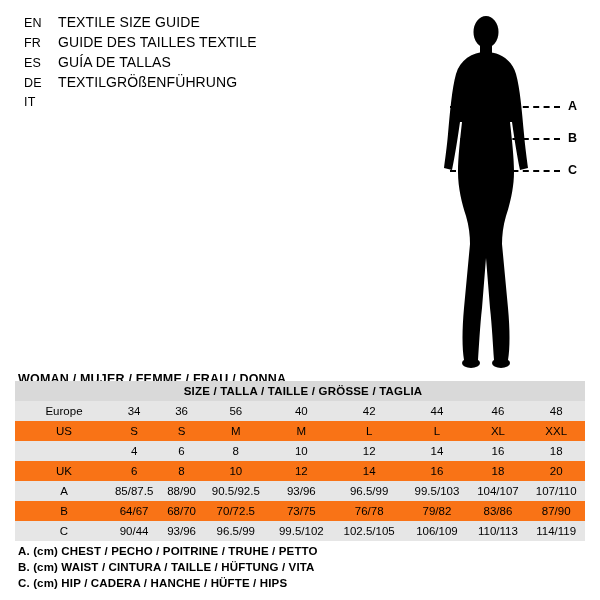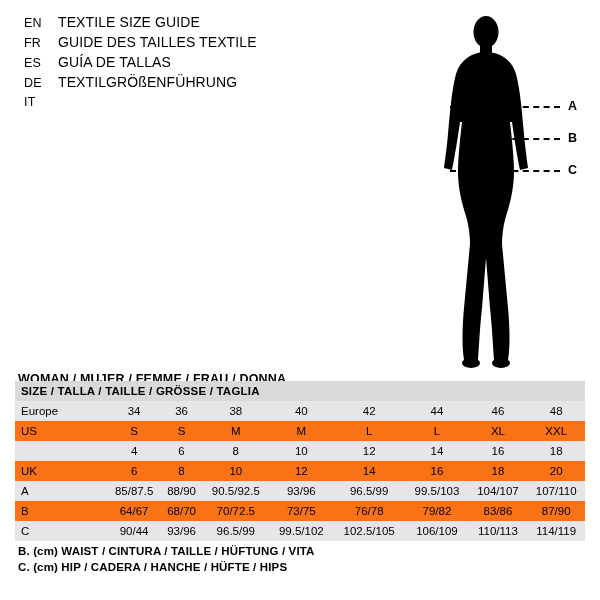--- a/index.html
+++ b/index.html
@@ -105,21 +105,21 @@
     font-weight: bold;
     font-size: 11.5px;
     letter-spacing: 0.2px;
     height: 17px;
   }
   .row-shade td { background: #e6e6e6; }
   .row-plain td { background: #f97316; }
   .col-label {
     width: 86px;
     padding-left: 6px !important;
-    text-align: left;
+    text-align: center;
   }
   .cell {
     text-align: center;
   }
 
   
   .legend {
     position: absolute;
     top: 543px;
     left: 18px;
@@ -218,21 +218,21 @@
     <table class="size-table">
       <tbody>
         <tr class="row-header">
           <td class="col-label" colspan="9">SIZE / TALLA / TAILLE / GRÖSSE / TAGLIA</td>
         </tr>
 
         <tr class="row-shade">
           <td class="col-label">Europe</td>
           <td class="cell">34</td>
           <td class="cell">36</td>
-          <td class="cell">38</td>
+          <td class="cell">56</td>
           <td class="cell">40</td>
           <td class="cell">42</td>
           <td class="cell">44</td>
           <td class="cell">46</td>
           <td class="cell">48</td>
         </tr>
 
         <tr class="row-plain">
           <td class="col-label">US</td>
           <td class="cell">S</td>
@@ -302,17 +302,18 @@
           <td class="cell">102.5/105</td>
           <td class="cell">106/109</td>
           <td class="cell">110/113</td>
           <td class="cell">114/119</td>
         </tr>
       </tbody>
     </table>
   </div>
 
   <div class="legend">
+    <div class="legend-row">A. (cm) CHEST / PECHO / POITRINE / TRUHE / PETTO</div>
     <div class="legend-row">B. (cm) WAIST / CINTURA / TAILLE / HÜFTUNG / VITA</div>
     <div class="legend-row">C. (cm) HIP / CADERA / HANCHE / HÜFTE / HIPS</div>
   </div>
 
 </div>
 
 </body></html>

